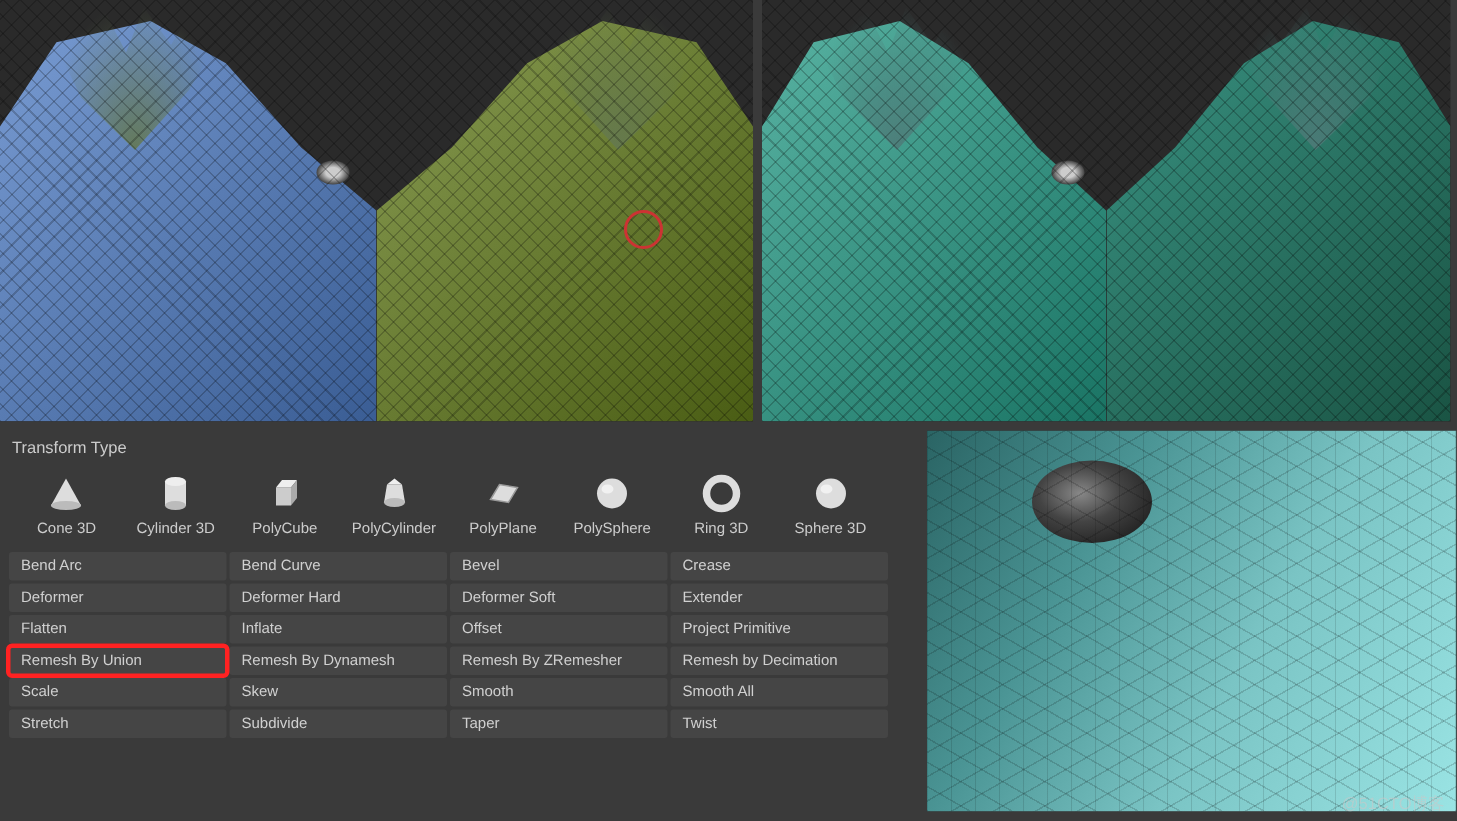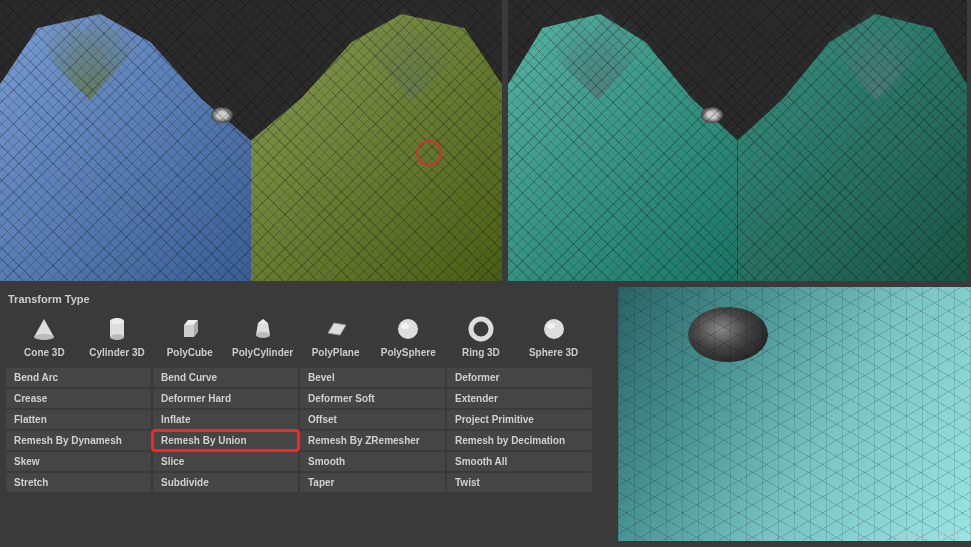--- a/index.html
+++ b/index.html
@@ -87,21 +87,20 @@
     width: 26px; height: 26px;
     border: 2px solid #cc3333;
     border-radius: 50%;
     right: 60px; top: 140px;
   }
 
   .bottom-area {
     display: flex;
     gap: 20px;
     margin-top: 6px;
-    font-weight: bold;
   }
   .panel {
     width: 598px;
     background: #3a3a3a;
     padding: 6px;
   }
   .section-label {
     font-size: 11px;
     color: #ccc;
     margin-bottom: 6px;
@@ -287,35 +286,35 @@
               <ellipse cx="11" cy="11" rx="4" ry="3" fill="#fff" opacity="0.6"></ellipse>
             </svg>
           </div>
           <div class="shape-label">Sphere 3D</div>
         </div>
       </div>
     <div class="cmd-grid" id="cmd-grid">
         <div class="cmd-btn">Bend Arc</div>
         <div class="cmd-btn">Bend Curve</div>
         <div class="cmd-btn">Bevel</div>
+        <div class="cmd-btn">Crease</div>
         <div class="cmd-btn">Deformer</div>
-        <div class="cmd-btn">Crease</div>
         <div class="cmd-btn">Deformer Hard</div>
         <div class="cmd-btn">Deformer Soft</div>
         <div class="cmd-btn">Extender</div>
         <div class="cmd-btn">Flatten</div>
         <div class="cmd-btn">Inflate</div>
         <div class="cmd-btn">Offset</div>
         <div class="cmd-btn">Project Primitive</div>
+        <div class="cmd-btn highlighted">Remesh By Union</div>
         <div class="cmd-btn">Remesh By Dynamesh</div>
-        <div class="cmd-btn highlighted">Remesh By Union</div>
         <div class="cmd-btn">Remesh By ZRemesher</div>
         <div class="cmd-btn">Remesh by Decimation</div>
+        <div class="cmd-btn">Scale</div>
         <div class="cmd-btn">Skew</div>
-        <div class="cmd-btn">Slice</div>
         <div class="cmd-btn">Smooth</div>
         <div class="cmd-btn">Smooth All</div>
         <div class="cmd-btn">Stretch</div>
         <div class="cmd-btn">Subdivide</div>
         <div class="cmd-btn">Taper</div>
         <div class="cmd-btn">Twist</div>
       </div>
   </div>
   <div class="viewport-br">
     <div class="closeup-mesh"></div>

